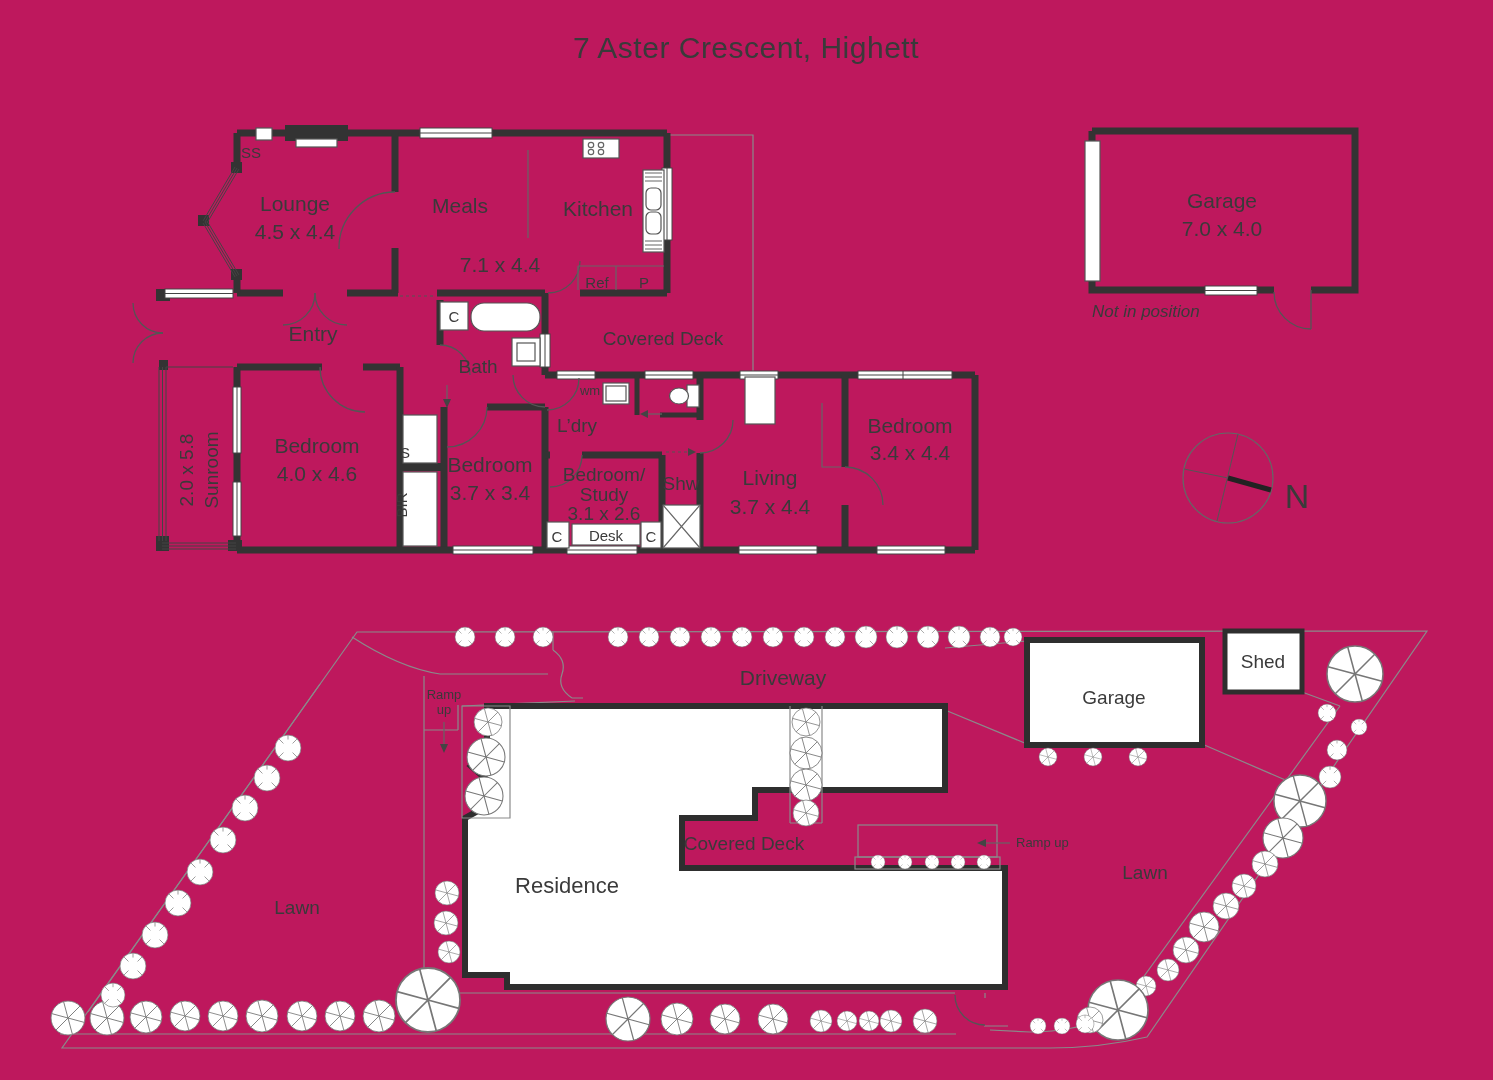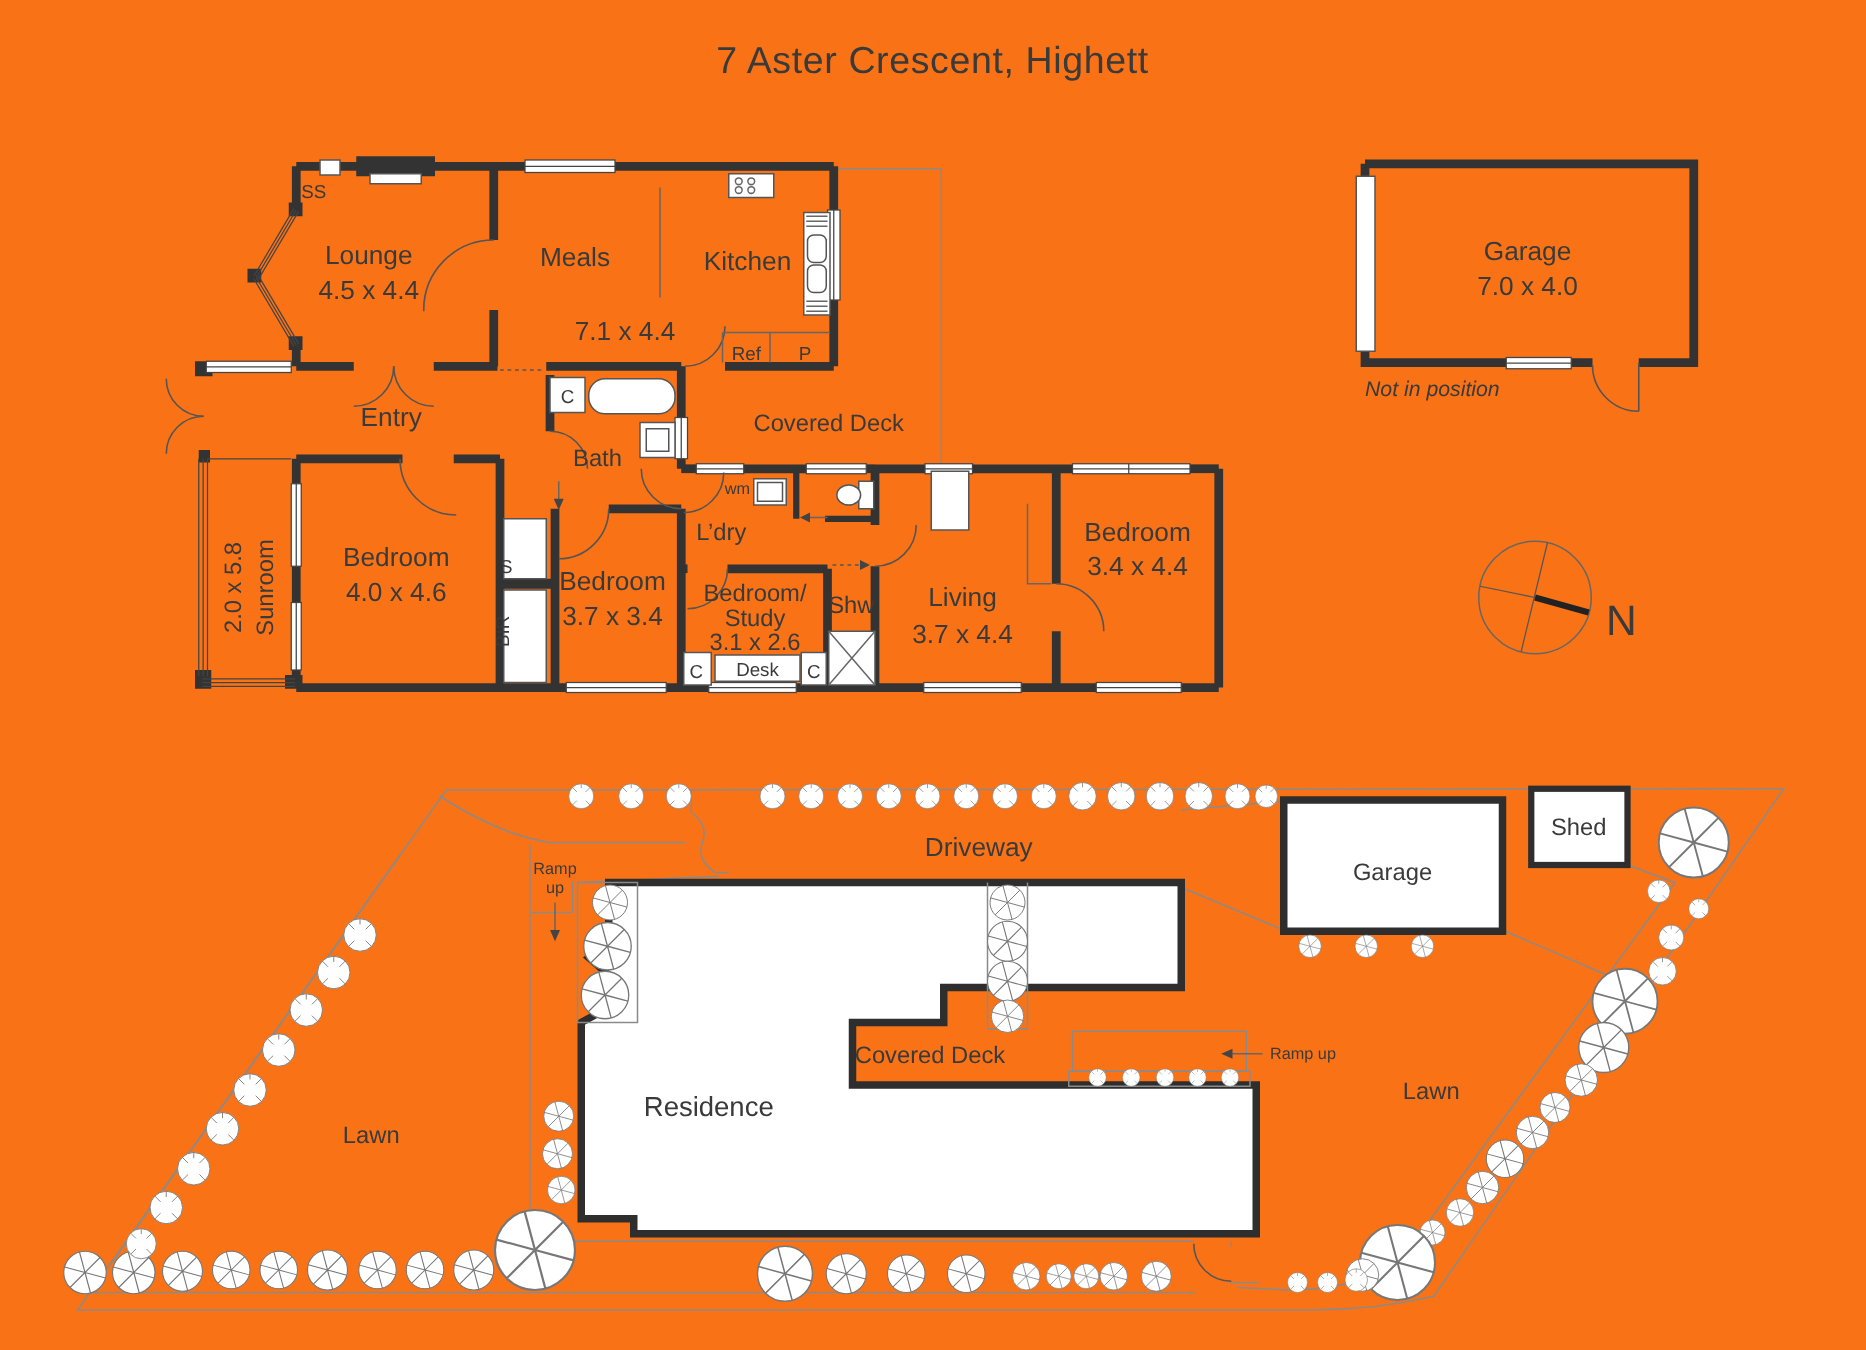--- a/index.html
+++ b/index.html
@@ -1,16 +1,16 @@
 <!DOCTYPE html>
 <html><head>
 <meta charset="utf-8">
 <style>
   html,body{margin:0;padding:0;background:#fff;}
-  .stage{position:relative;width:1493px;height:1080px;background:#f97316;overflow:hidden;}
+  .stage{position:relative;width:1493px;height:1080px;background:#be185d;overflow:hidden;}
   svg{display:block;}
   text{font-family:"Liberation Sans",sans-serif;fill:#3a3a3a;text-anchor:middle;}
   .t30{font-size:30px;letter-spacing:0.5px;}
   .t22{font-size:22px;}
   .t21{font-size:21px;}
   .t19{font-size:19px;}
   .t17i{font-size:17px;font-style:italic;}
   .t15{font-size:15px;}
   .t13{font-size:13px;}
   .t34{font-size:34px;}

